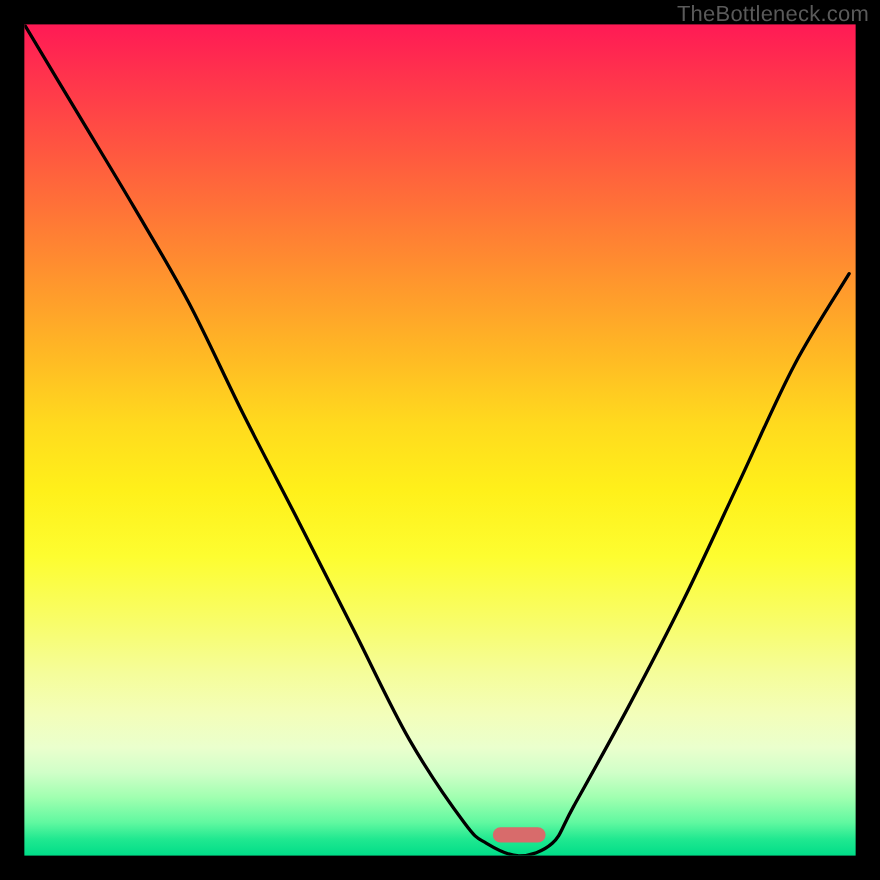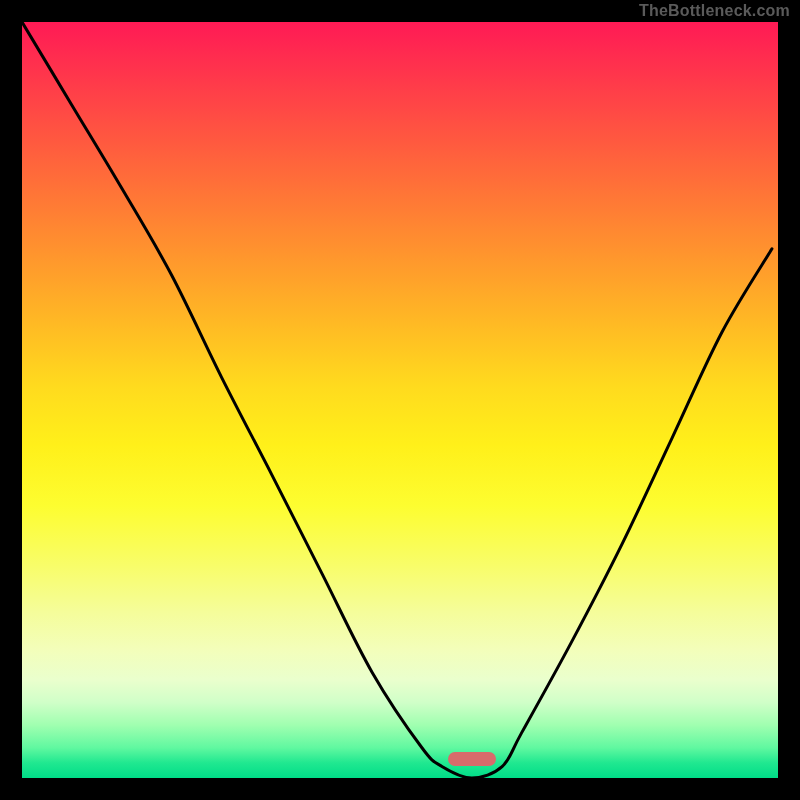--- a/index.html
+++ b/index.html
@@ -59,22 +59,22 @@
   }
   .curve {
     position: absolute;
     inset: 0;
   }
   .watermark {
     position: absolute;
     top: 2px;
     right: 10px;
     color: #5a5a5a;
-    font-size: 16px;
-    font-weight: 700;
+    font-size: 20px;
+    font-weight: 400;
     letter-spacing: 0.2px;
   }
 </style>
 </head>
 <body>
 
 <div class="frame">
 
   <div class="plot">
     <div class="gradient"></div>

